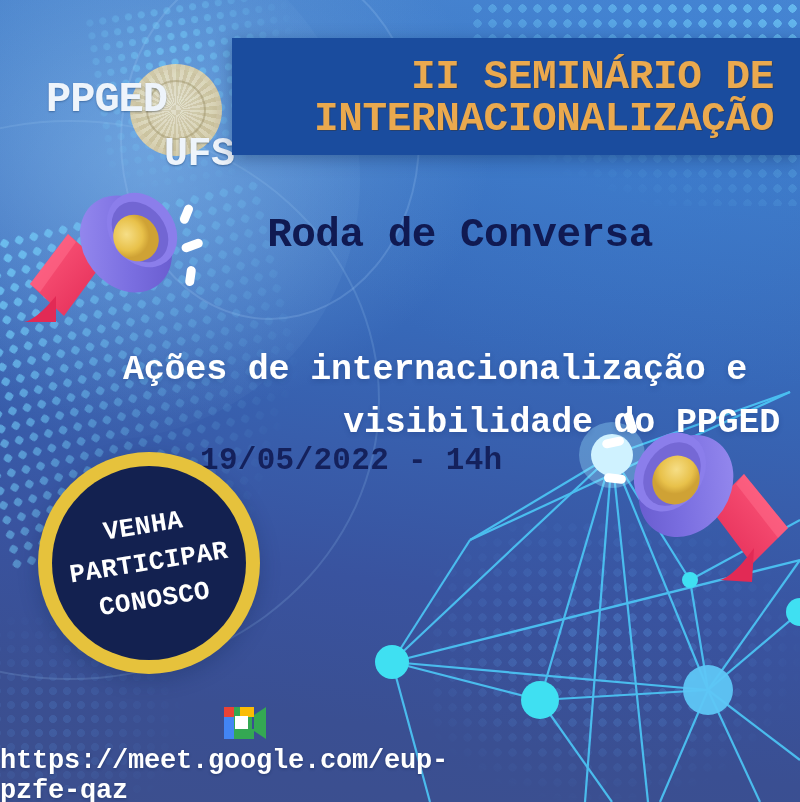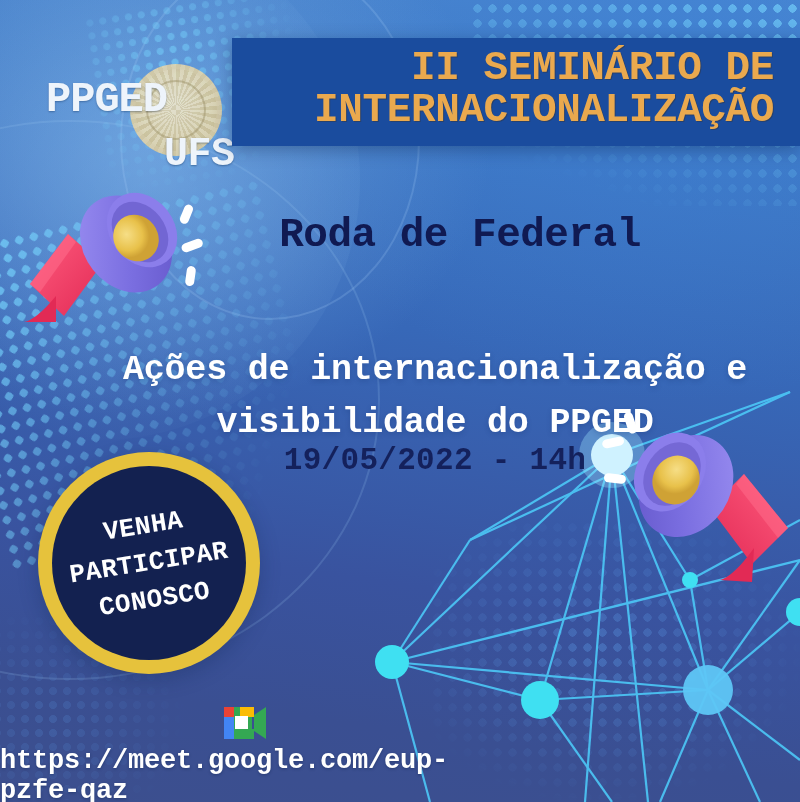--- a/index.html
+++ b/index.html
@@ -86,21 +86,21 @@
     border: 2px solid rgba(170,210,248,0.20);
   }
 
   
   .network { position: absolute; inset: 0; }
 
   
   .banner {
     position: absolute;
     top: 38px; left: 232px; right: 0;
-    padding: 10px 26px 14px 18px;
+    padding: 19px 26px 14px 18px;
     background: #1a4c9e;
     text-align: right;
     box-shadow: 0 4px 16px rgba(10,30,70,0.35);
   }
   .banner-title {
     color: #eaa94e;
     font-size: 41px;
     font-weight: bold;
     line-height: 1.02;
     letter-spacing: -0.4px;
@@ -184,25 +184,24 @@
     top: 296px; left: 90px; width: 690px;
     text-align: center;
     color: #ffffff;
     font-size: 35px;
     font-weight: bold;
     line-height: 1.52;
     letter-spacing: -0.2px;
     text-shadow: 0 2px 5px rgba(20,50,110,0.28);
     margin-top: 48px;
   }
-  .headline .l2 { display: block; }
+  .headline .l2 { display: block; text-align: right; }
   .datetime {
     position: absolute;
     top: 443px; left: 200px; width: 470px;
-    text-align: center;
     color: #14215c;
     font-size: 31px;
     font-weight: bold;
     letter-spacing: 0.3px;
   }
 
   
   .cta {
     position: absolute;
     top: 452px; left: 38px;
@@ -340,21 +339,21 @@
     <ellipse cx="126" cy="58" rx="32" ry="40" transform="rotate(-38 126 58)" fill="#8b7eeb"></ellipse>
     <ellipse cx="124" cy="60" rx="25" ry="33" transform="rotate(-38 124 60)" fill="#5f52bf" opacity="0.55"></ellipse>
     <ellipse cx="120" cy="66" rx="22" ry="24" transform="rotate(-38 120 66)" fill="url(#ballL)"></ellipse>
     <g fill="#ffffff">
       <rect x="166" y="32" width="9" height="20" rx="4.5" transform="rotate(22 170 42)"></rect>
       <rect x="172" y="62" width="9" height="22" rx="4.5" transform="rotate(70 176 73)"></rect>
       <rect x="170" y="94" width="9" height="20" rx="4.5" transform="rotate(8 174 104)"></rect>
     </g>
   </svg>
 
-  <div class="kicker">Roda de Federal</div>
+  <div class="kicker">Roda de Conversa</div>
 
   <div class="headline">
     <span>Ações de internacionalização e</span>
     <span class="l2">visibilidade do PPGED</span>
   </div>
 
   <div class="datetime">19/05/2022 - 14h</div>
 
   <svg class="megaphone mega-right" viewBox="0 0 206 190" xmlns="http://www.w3.org/2000/svg">
     <defs>

